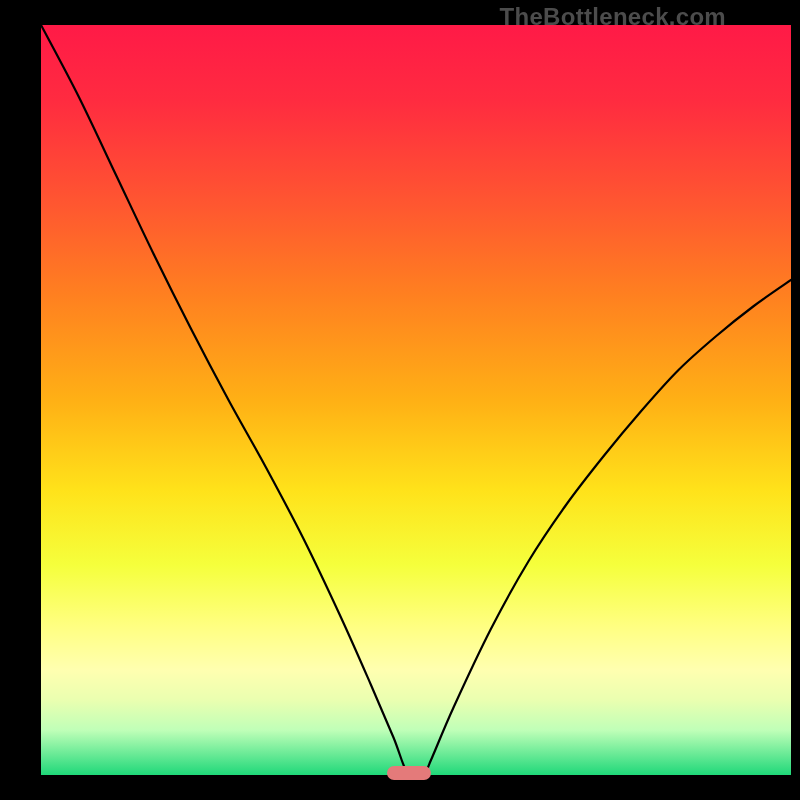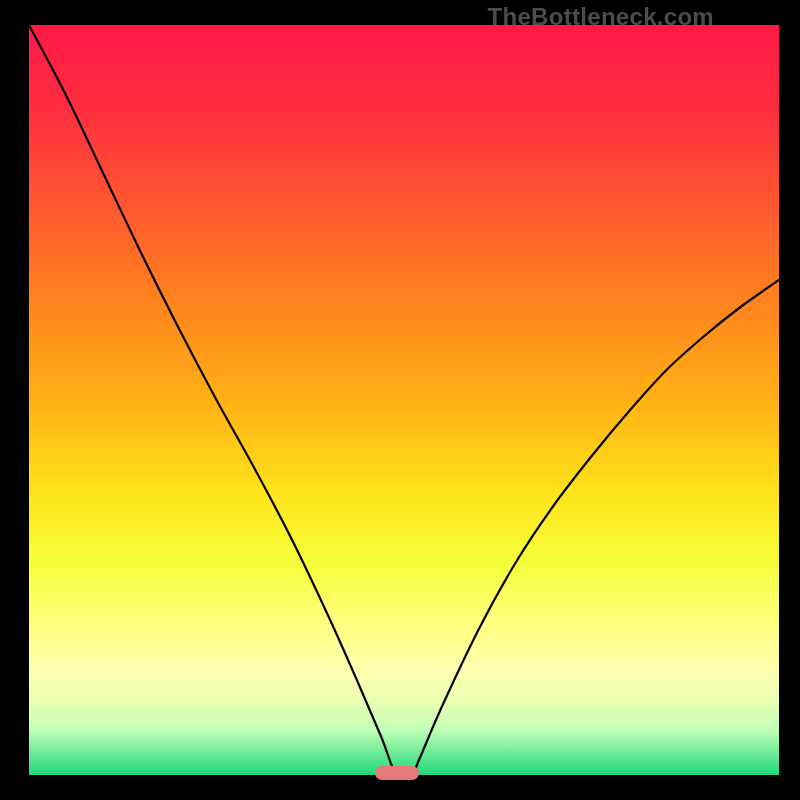--- a/index.html
+++ b/index.html
@@ -1,16 +1,16 @@
 <!DOCTYPE html>
 <html><head>
 <meta charset="utf-8">
 <style>
 html,body{margin:0;padding:0;width:800px;height:800px;overflow:hidden;background:#000;font-family:Arial,Helvetica,sans-serif}
-.frame{position:absolute;left:4px;top:0;width:715px;height:800px;background:#000}
+.frame{position:absolute;left:16px;top:0;width:715px;height:800px;background:#000}
 .plot{position:absolute;left:25px;top:25px;width:750px;height:750px;
   background:linear-gradient(to bottom,
     #ff1a47 0%,
     #ff2b40 10%,
     #ff5730 24%,
     #ff8020 36%,
     #ffb015 50%,
     #ffe21a 62%,
     #f5ff3c 72%,
     #ffff80 80%,

